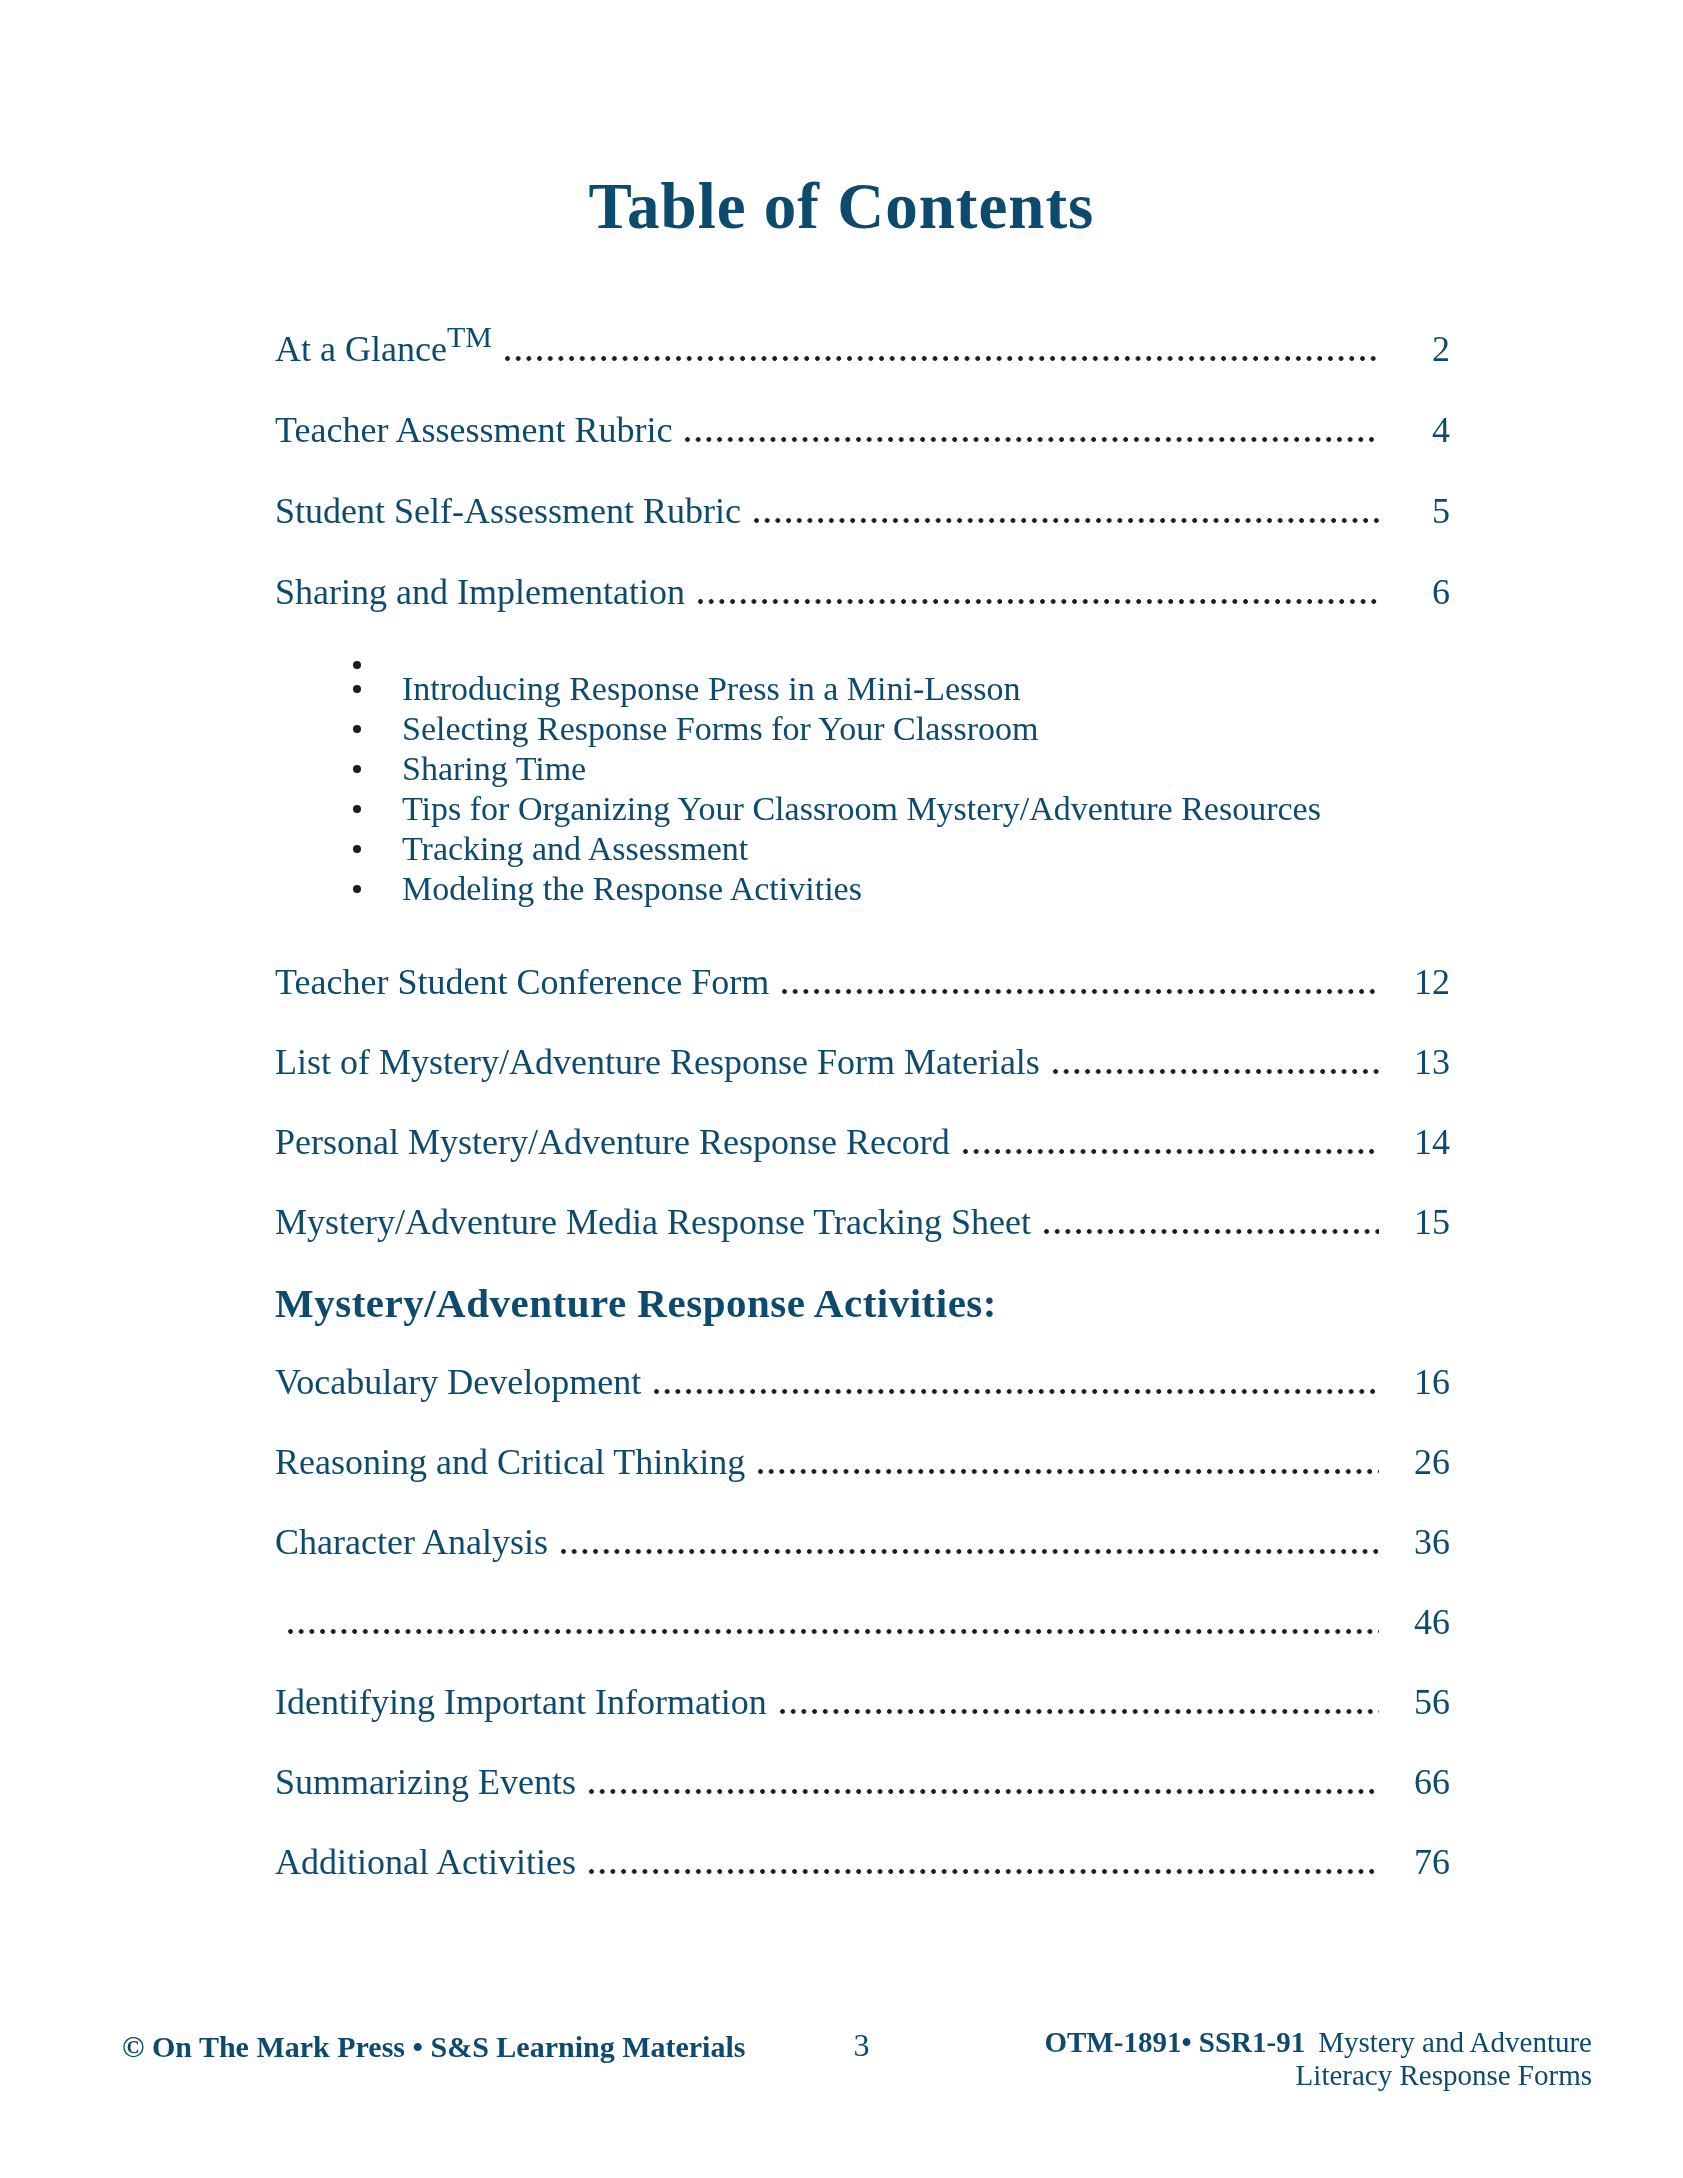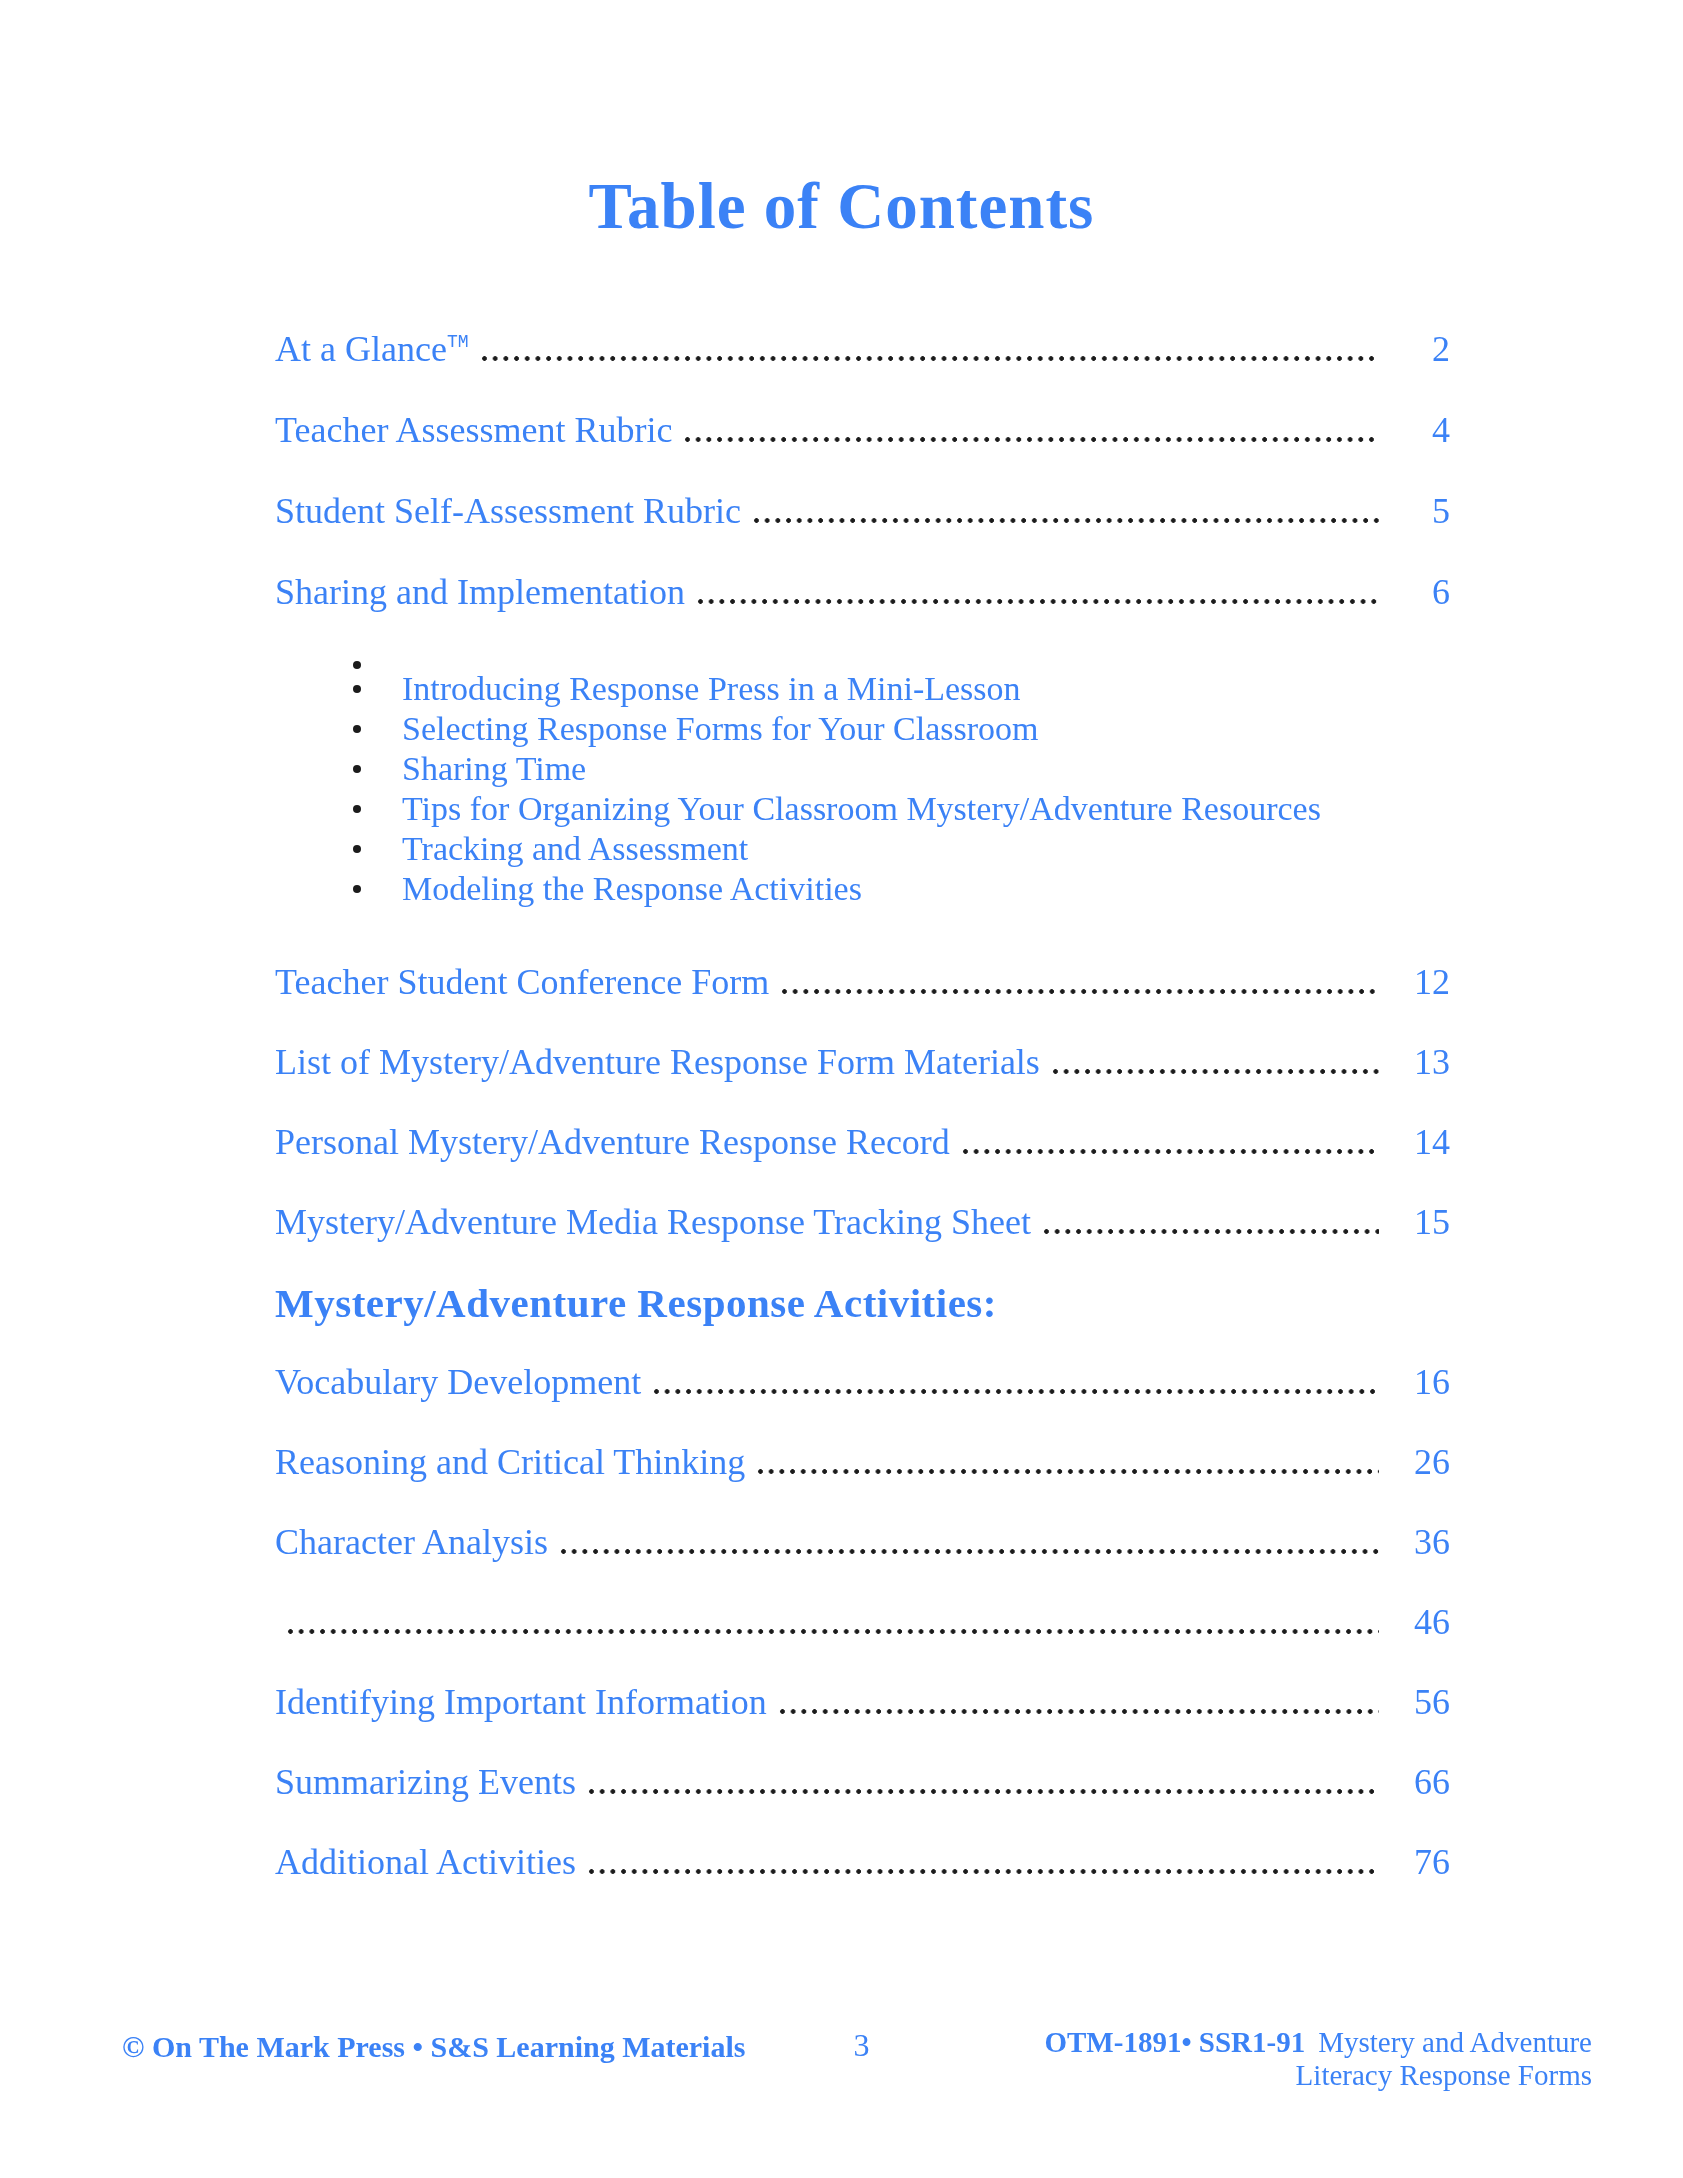--- a/index.html
+++ b/index.html
@@ -5,21 +5,21 @@
   * { box-sizing: border-box; }
   html, body { margin: 0; padding: 0; background: #ffffff; }
   .page {
     position: relative;
     width: 1683px;
     height: 2178px;
     margin: 0 auto;
     background: #ffffff;
     overflow: hidden;
     font-family: "Liberation Serif", "DejaVu Serif", serif;
-    color: #3b82f6;
+    color: #0c4a6e;
   }
   .page-title {
     position: absolute;
     top: 174px;
     left: 0;
     right: 0;
     text-align: center;
     font-size: 65px;
     font-weight: 700;
     line-height: 65px;
@@ -37,24 +37,23 @@
     display: flex;
     align-items: baseline;
     font-size: 36px;
     line-height: 44px;
     margin-bottom: 36px;
     white-space: nowrap;
   }
   .toc-a .toc-row { margin-bottom: 37px; }
   .toc-label { flex: none; }
   .toc-label sup {
-    font-size: 18px;
+    font-size: 30px;
     vertical-align: 14px;
     line-height: 0;
-    font-family: Liberation Mono, monospace;
   }
   .leader {
     flex: 1;
     height: 5px;
     margin: 0 16px 0 12px;
     background-image: radial-gradient(circle at 3.5px 2.5px, #1b1b1b 2px, transparent 2.7px);
     background-size: 10.7px 5px;
     background-repeat: repeat-x;
     background-position: left bottom;
   }

